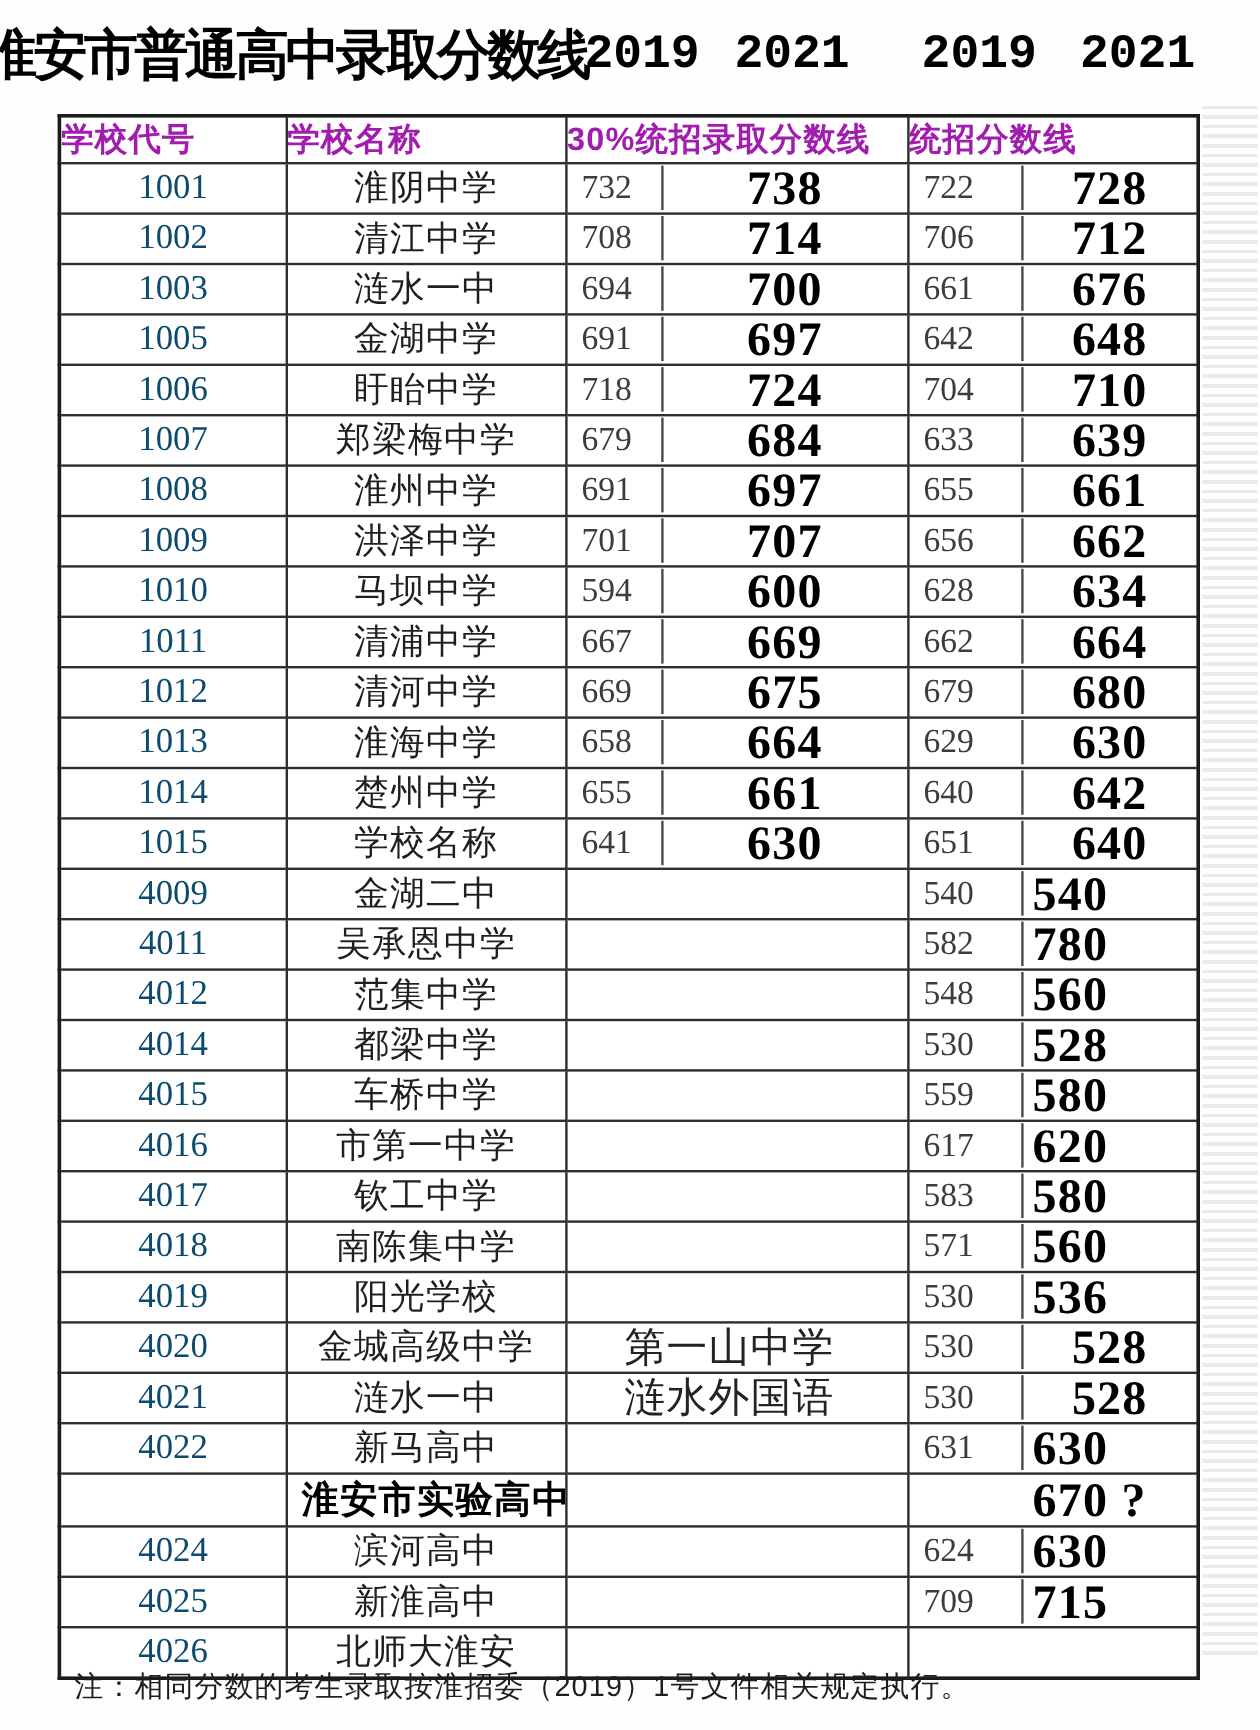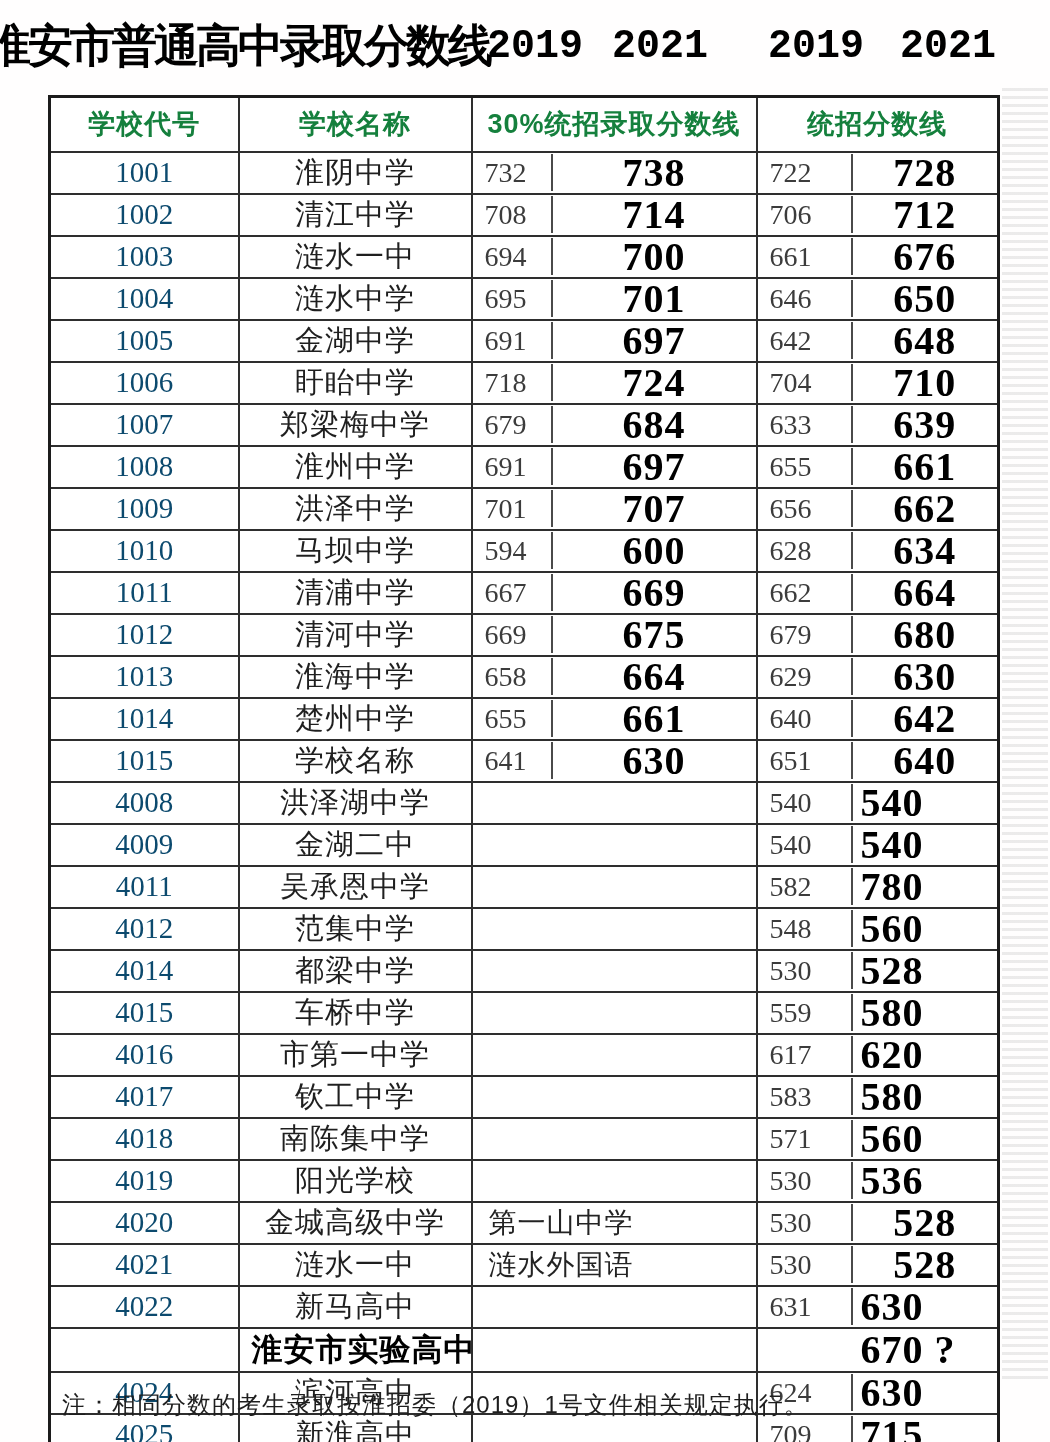--- a/index.html
+++ b/index.html
@@ -11,40 +11,40 @@
   
   .title-cn{position:absolute;left:-14px;top:16px;font-size:45px;font-weight:700;
         letter-spacing:-3px;color:#000;white-space:nowrap;}
   .title-year{position:absolute;top:24px;font-family:Liberation Mono, monospace;
         font-weight:700;font-size:40px;color:#000;}
   .y0{left:487px;} .y1{left:612px;} .y2{left:768px;} .y3{left:900px;}
   
   .tbl{position:absolute;left:48px;top:95px;width:949px;border-collapse:collapse;
         table-layout:fixed;background:#fff;border:3px solid #1c1c1c;}
   .tbl th,.tbl td{border:2px solid #2e2e2e;padding:0;box-sizing:border-box;vertical-align:middle;}
-  .tbl th{height:55px;font-size:27px;font-weight:700;color:#15803d;text-align:center;
+  .tbl th{height:39px;font-size:27px;font-weight:700;color:#a21caf;text-align:left;
         letter-spacing:1px;}
   tbody td{height:36.6px;}
   .c-code{text-align:center;font-family:"Liberation Serif","DejaVu Serif",serif;
         font-size:29px;color:#0c4a6e;}
   .c-name{text-align:center;font-size:29px;color:#1f1f1f;letter-spacing:1px;}
   tr.em .c-name{font-weight:700;font-size:31px;white-space:nowrap;text-align:left;
         padding-left:12px;color:#000;}
   .sub{display:flex;align-items:stretch;height:36.6px;}
   .v19{flex:0 0 80px;display:flex;align-items:center;padding-left:12px;
         font-family:"Liberation Serif","DejaVu Serif",serif;font-size:28px;color:#3c3c3c;
         border-right:2px solid #4a4a4a;box-sizing:border-box;}
   .v19.w4{flex-basis:95px;}
   .v19:empty{border-right:0;}
   .v21{flex:1;display:flex;align-items:center;justify-content:center;
         font-family:"Liberation Serif","DejaVu Serif",serif;font-weight:700;
         font-size:40px;color:#000;letter-spacing:1px;}
   tr.low .v21{justify-content:flex-start;padding-left:8px;}
   .txt{display:flex;align-items:center;height:36.6px;padding-left:16px;
-        font-size:28px;color:#232323;letter-spacing:1px;}
+        font-size:34px;color:#232323;letter-spacing:1px;margin-left:32px;}
   
   .note{position:absolute;left:50px;top:1389px;font-size:24px;color:#1e1e1e;
         letter-spacing:1px;margin-left:12px;}
 </style>
 </head>
 <body>
 
 <div class="page">
 
   <div class="scan-edge"></div>
@@ -113,36 +113,20 @@
        </div>
           </td>
           <td>
        <div class="sub">
          <span class="v19 w4">661</span>
          <span class="v21">676</span>
        </div>
      </td>
         </tr>
         <tr>
-          <td class="c-code">1004</td>
-          <td class="c-name">涟水中学</td>
-          <td>
-            <div class="sub">
-         <span class="v19 w3">695</span>
-         <span class="v21">701</span>
-       </div>
-          </td>
-          <td>
-       <div class="sub">
-         <span class="v19 w4">646</span>
-         <span class="v21">650</span>
-       </div>
-     </td>
-        </tr>
-        <tr>
           <td class="c-code">1005</td>
           <td class="c-name">金湖中学</td>
           <td>
             <div class="sub">
          <span class="v19 w3">691</span>
          <span class="v21">697</span>
        </div>
           </td>
           <td>
        <div class="sub">
@@ -301,36 +285,20 @@
           <td>
             <div class="sub">
          <span class="v19 w3">641</span>
          <span class="v21">630</span>
        </div>
           </td>
           <td>
        <div class="sub">
          <span class="v19 w4">651</span>
          <span class="v21">640</span>
-       </div>
-     </td>
-        </tr>
-        <tr class="low">
-          <td class="c-code">4008</td>
-          <td class="c-name">洪泽湖中学</td>
-          <td>
-            <div class="sub">
-         <span class="v19 w3"></span>
-         <span class="v21"></span>
-       </div>
-          </td>
-          <td>
-       <div class="sub">
-         <span class="v19 w4">540</span>
-         <span class="v21">540</span>
        </div>
      </td>
         </tr>
         <tr class="low">
           <td class="c-code">4009</td>
           <td class="c-name">金湖二中</td>
           <td>
             <div class="sub">
          <span class="v19 w3"></span>
          <span class="v21"></span>

